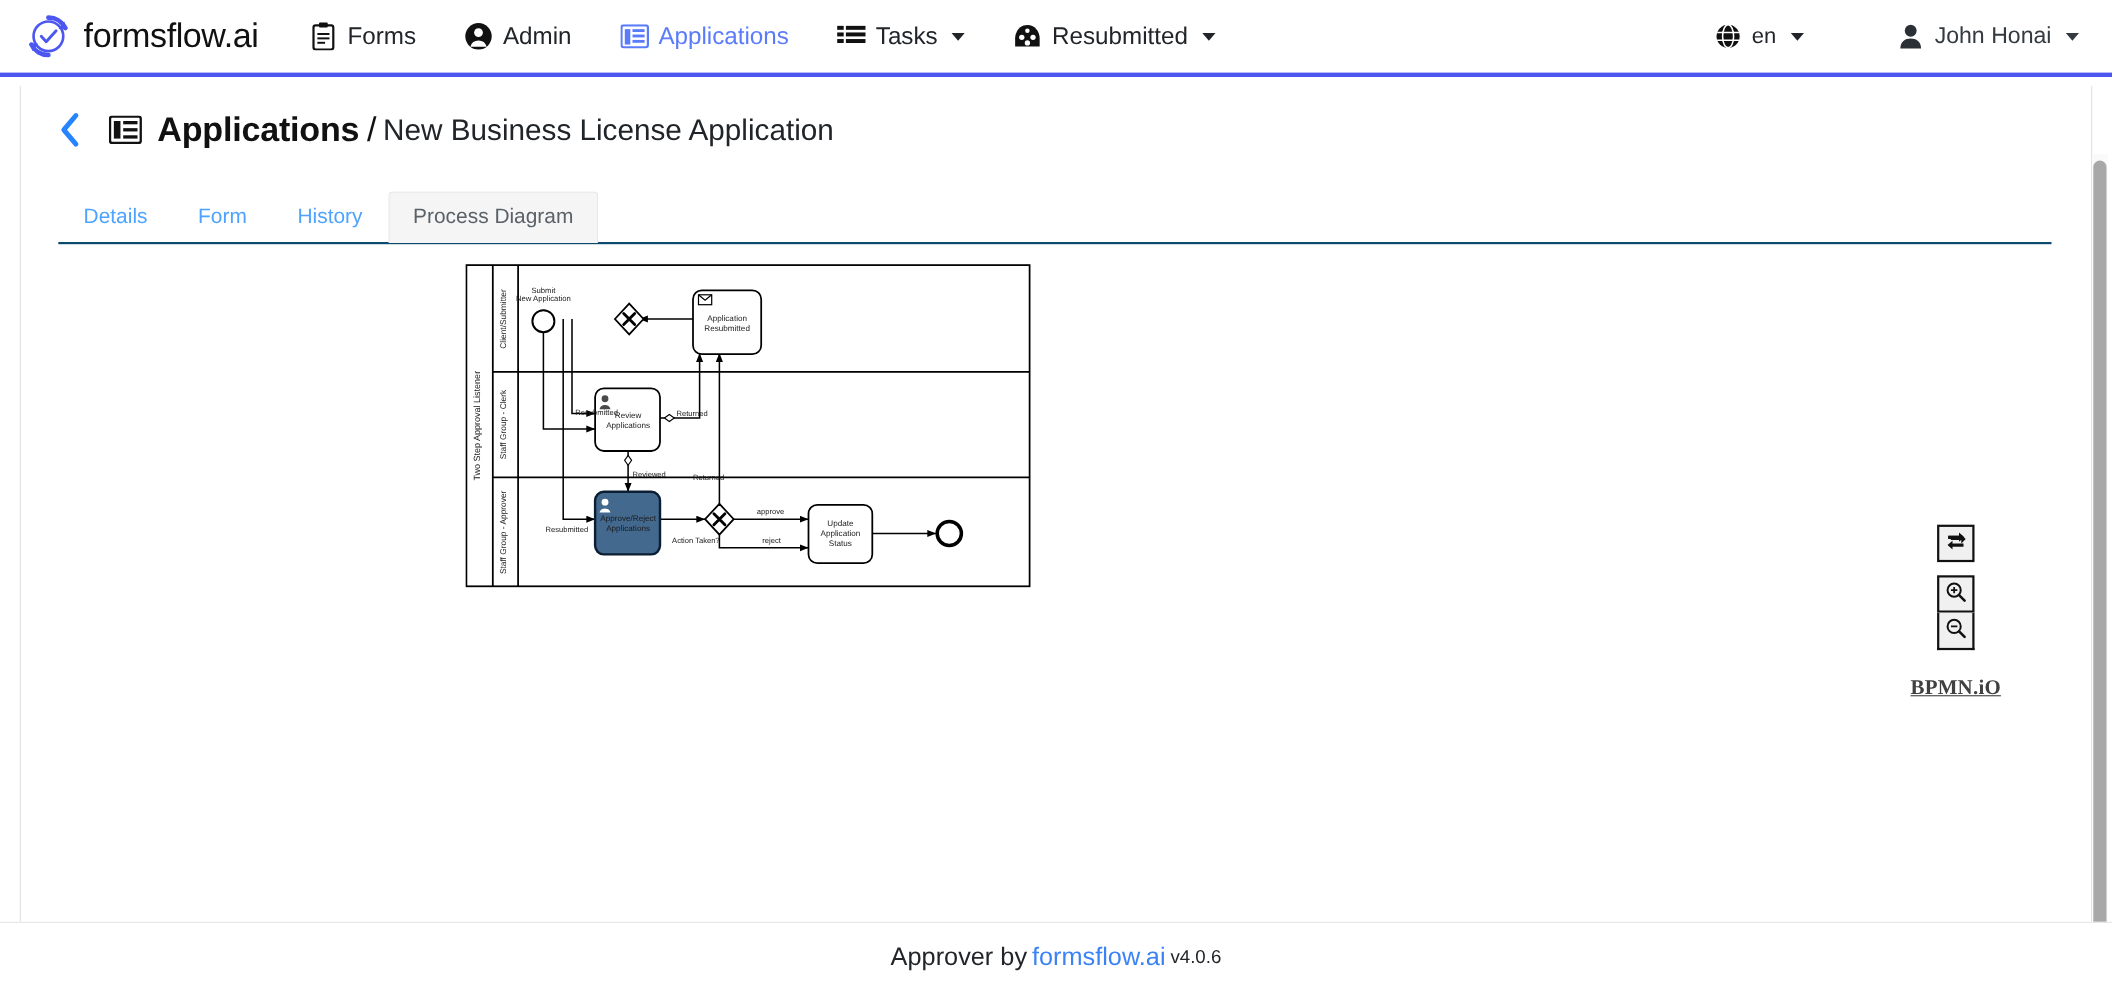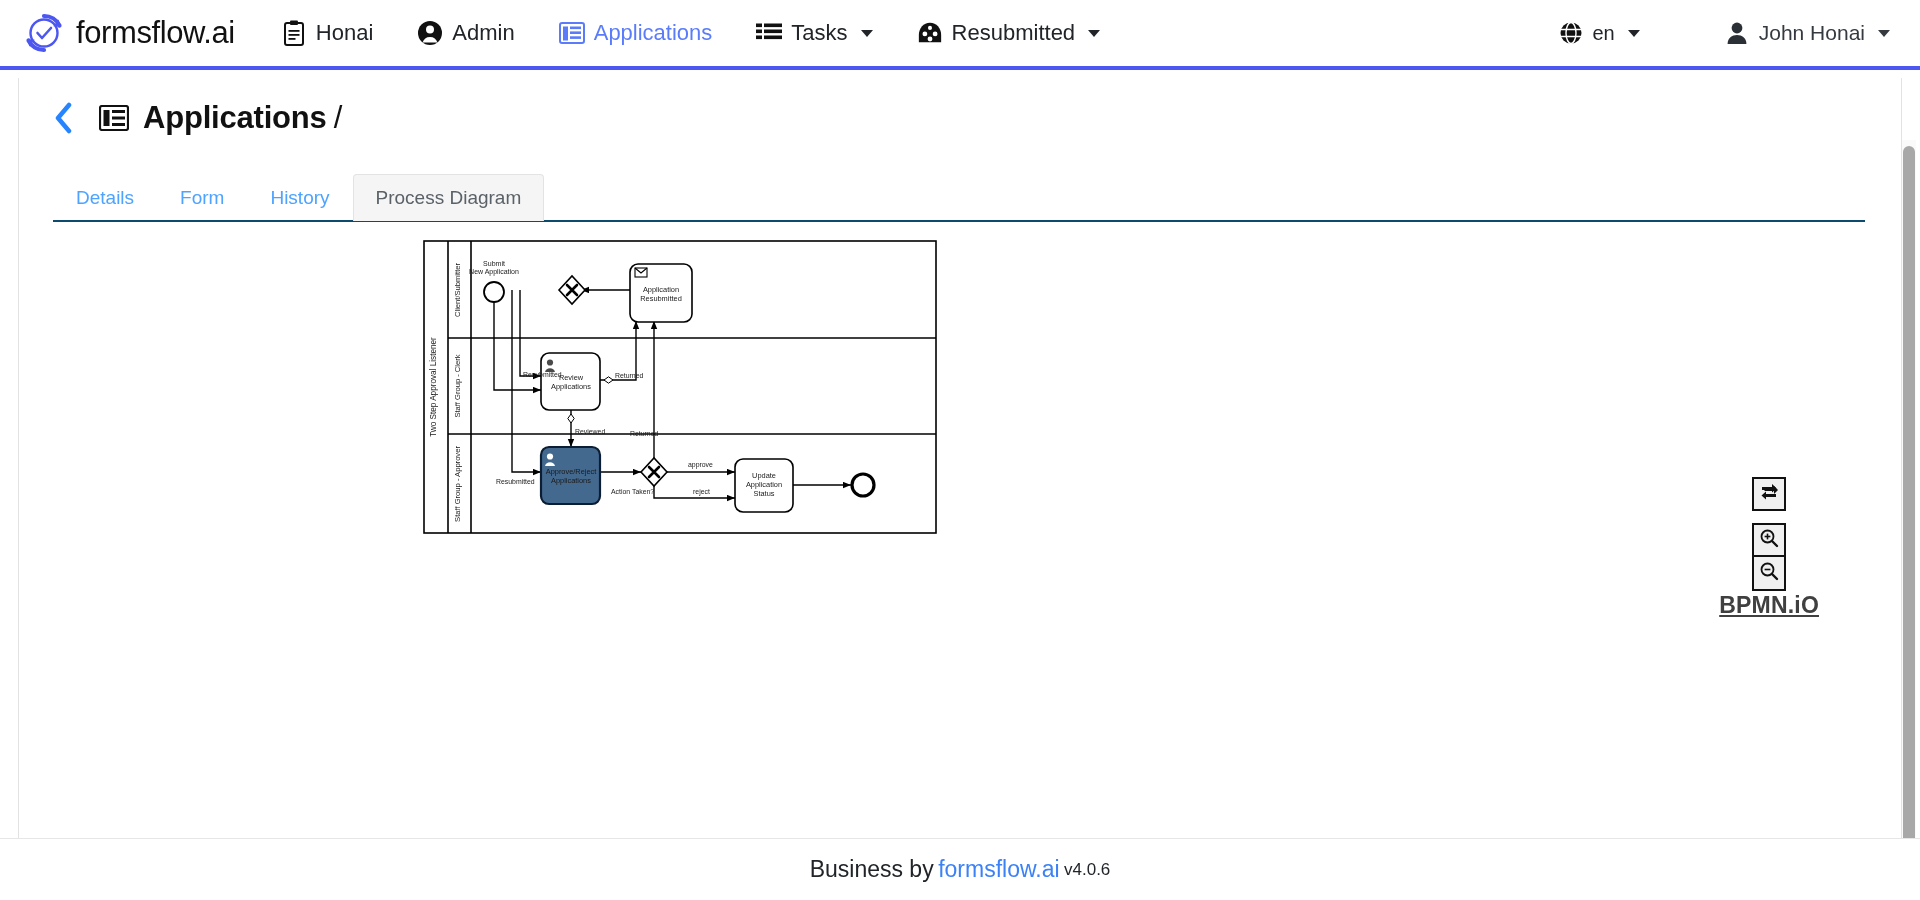--- a/index.html
+++ b/index.html
@@ -122,24 +122,24 @@
   }
   .ctrl-btn {
     width: 34px; height: 34px;
     background: #f0f0f0; border: 2px solid #111;
     display: flex; align-items: center; justify-content: center;
     cursor: pointer;
   }
   .ctrl-group { display: flex; flex-direction: column; margin-top: 12px; }
   .ctrl-group .ctrl-btn + .ctrl-btn { border-top: none; }
   .bpmn-logo {
-    margin-top: 1px;
-    font-size: 23px; font-weight: 700; color: #404040;
+    margin-top: 24px;
+    font-size: 19px; font-weight: 700; color: #404040;
     letter-spacing: 0.2px; text-decoration: underline;
-    cursor: pointer; font-family: Liberation Sans, sans-serif;
+    cursor: pointer; font-family: Liberation Serif, serif;
   }
 
   
   .vscroll {
     position: absolute; top: 70px; right: 4px;
     width: 14px; height: 808px;
     background: #fafafa;
   }
   .vscroll-thumb {
     position: absolute; top: 6px; left: 1px;
@@ -185,21 +185,21 @@
     <div class="nav-item">
       <span class="nav-ico">
         <svg width="24" height="26" viewBox="0 0 24 26">
           <rect x="3" y="3" width="18" height="22" rx="2" fill="none" stroke="#111" stroke-width="2"></rect>
           <rect x="8" y="0.5" width="8" height="4.5" rx="1" fill="#111"></rect>
           <rect x="6.5" y="10" width="11" height="1.8" fill="#111"></rect>
           <rect x="6.5" y="14" width="11" height="1.8" fill="#111"></rect>
           <rect x="6.5" y="18" width="7" height="1.8" fill="#111"></rect>
         </svg>
       </span>
-      <span>Honai</span>
+      <span>Forms</span>
     </div>
 
     <div class="nav-item">
       <span class="nav-ico">
         <svg width="26" height="26" viewBox="0 0 26 26">
           <circle cx="13" cy="13" r="12" fill="#111"></circle>
           <circle cx="13" cy="9.6" r="4" fill="#fff"></circle>
           <path d="M5.6 22.5 a7.7 7.7 0 0 1 14.8 0 Z" fill="#fff"></path>
         </svg>
       </span>
@@ -290,20 +290,21 @@
         <svg width="30" height="26" viewBox="0 0 30 26">
           <rect x="1" y="1" width="28" height="24" rx="2" fill="none" stroke="#111" stroke-width="2.2"></rect>
           <rect x="4.5" y="5" width="6" height="16" fill="#111"></rect>
           <rect x="13" y="5" width="13" height="3" fill="#111"></rect>
           <rect x="13" y="11.5" width="13" height="3" fill="#111"></rect>
           <rect x="13" y="18" width="13" height="3" fill="#111"></rect>
         </svg>
       </span>
       <span class="page-title">Applications</span>
       <span class="page-sep">/</span>
+      <span class="page-subtitle">New Business License Application</span>
     </div>
 
     <div class="tabs">
       <div class="tab">Details</div>
       <div class="tab">Form</div>
       <div class="tab">History</div>
       <div class="tab active">Process Diagram</div>
     </div>
 
     <div class="bpmn-area">
@@ -452,20 +453,20 @@
 
     </div>
 
   </div>
 
   <div class="vscroll">
     <div class="vscroll-thumb"></div>
   </div>
 
   <div class="footer">
-    <span class="footer-text">Business by</span>
+    <span class="footer-text">Approver by</span>
     <span>&nbsp;</span>
     <span class="footer-link">formsflow.ai</span>
     <span>&nbsp;</span>
     <span class="footer-ver">v4.0.6</span>
   </div>
 
 </div>
 
 </body></html>

